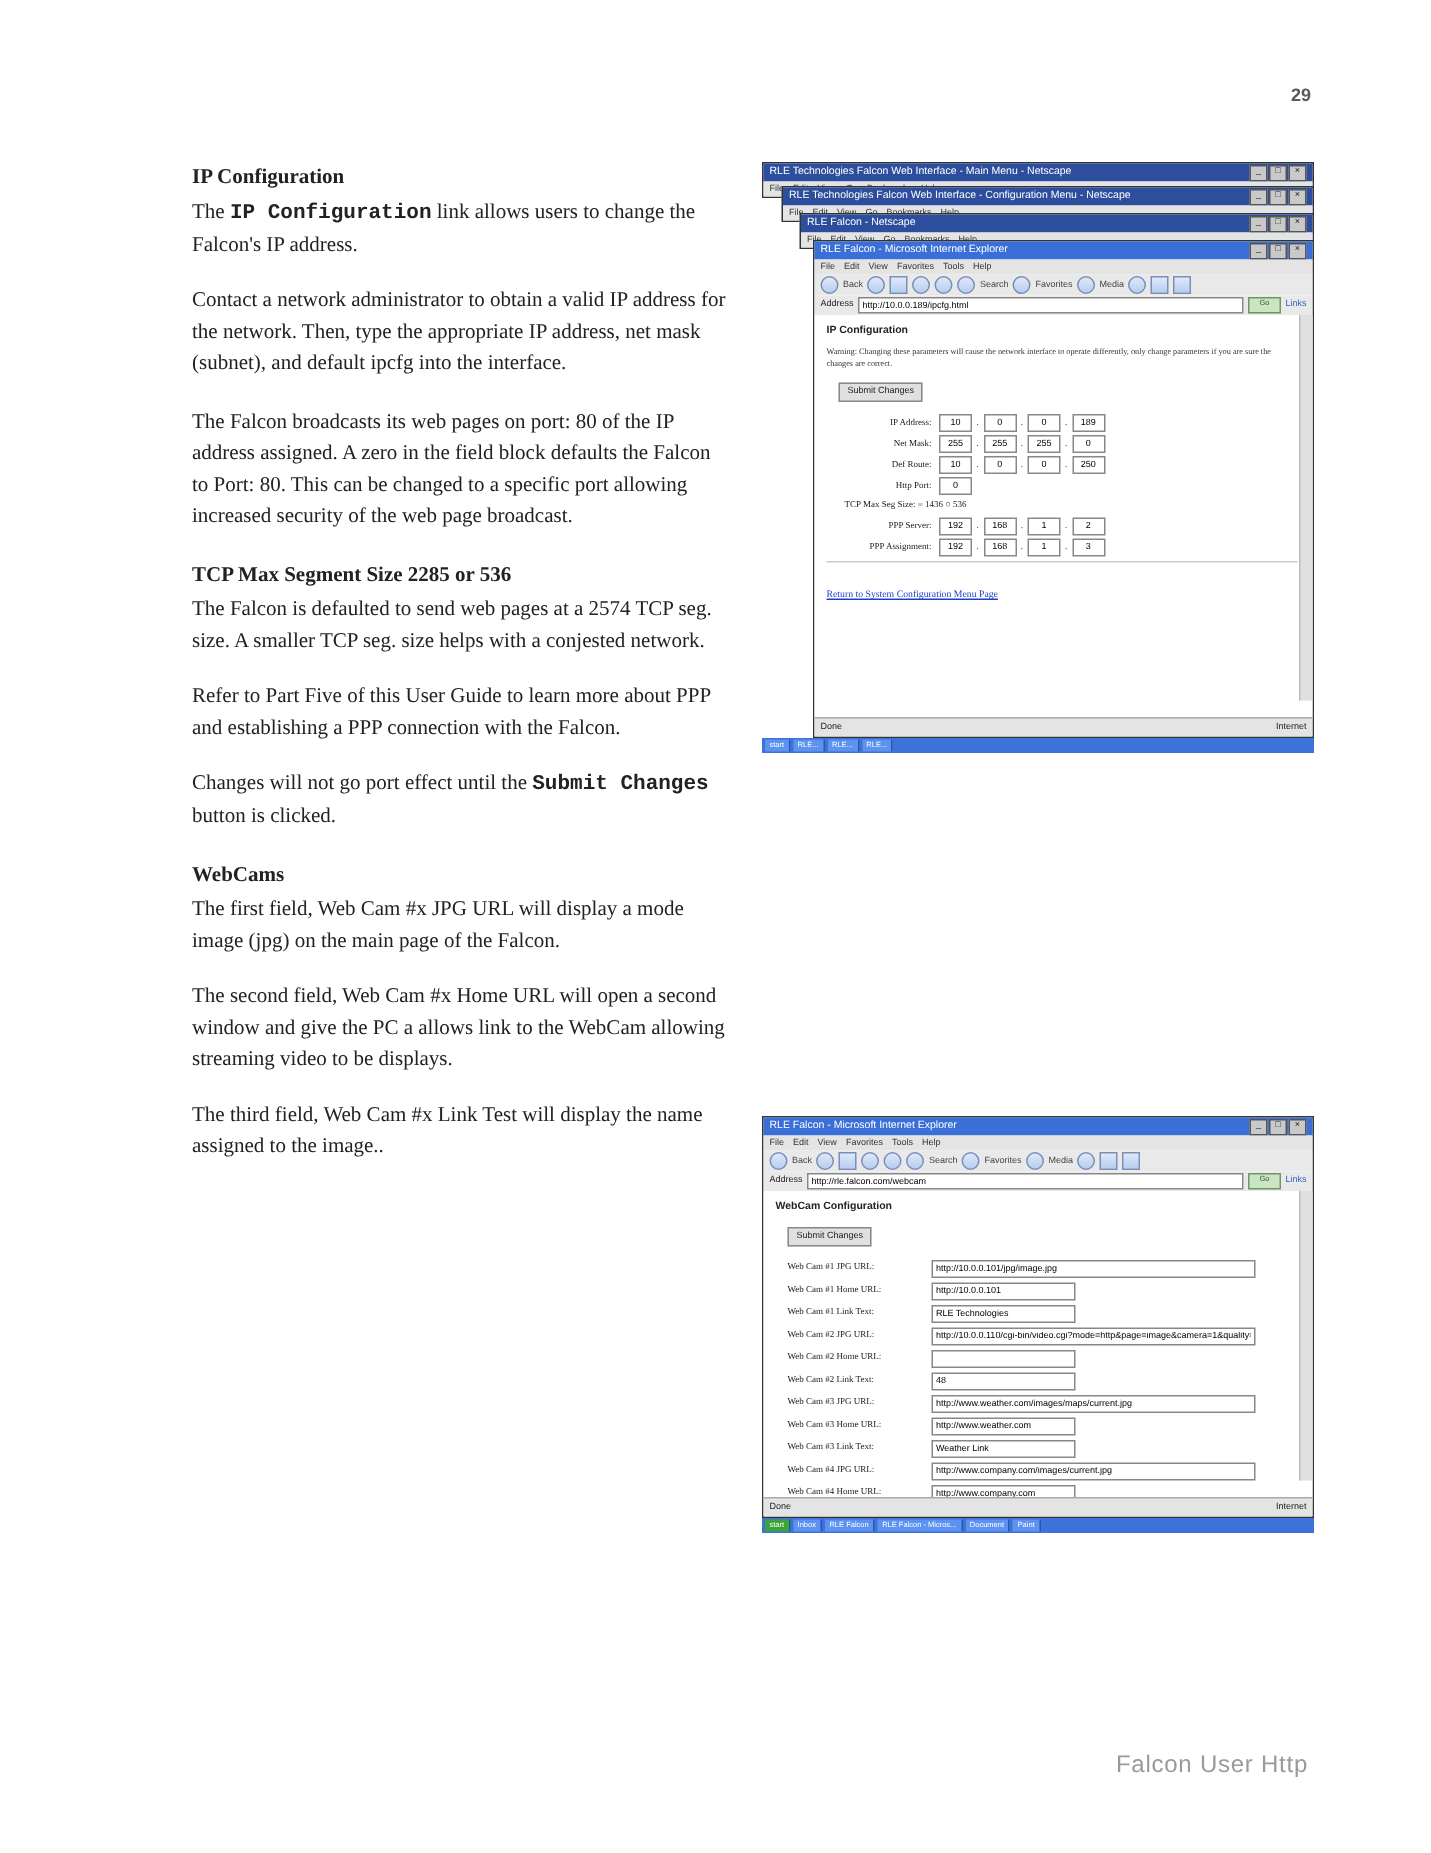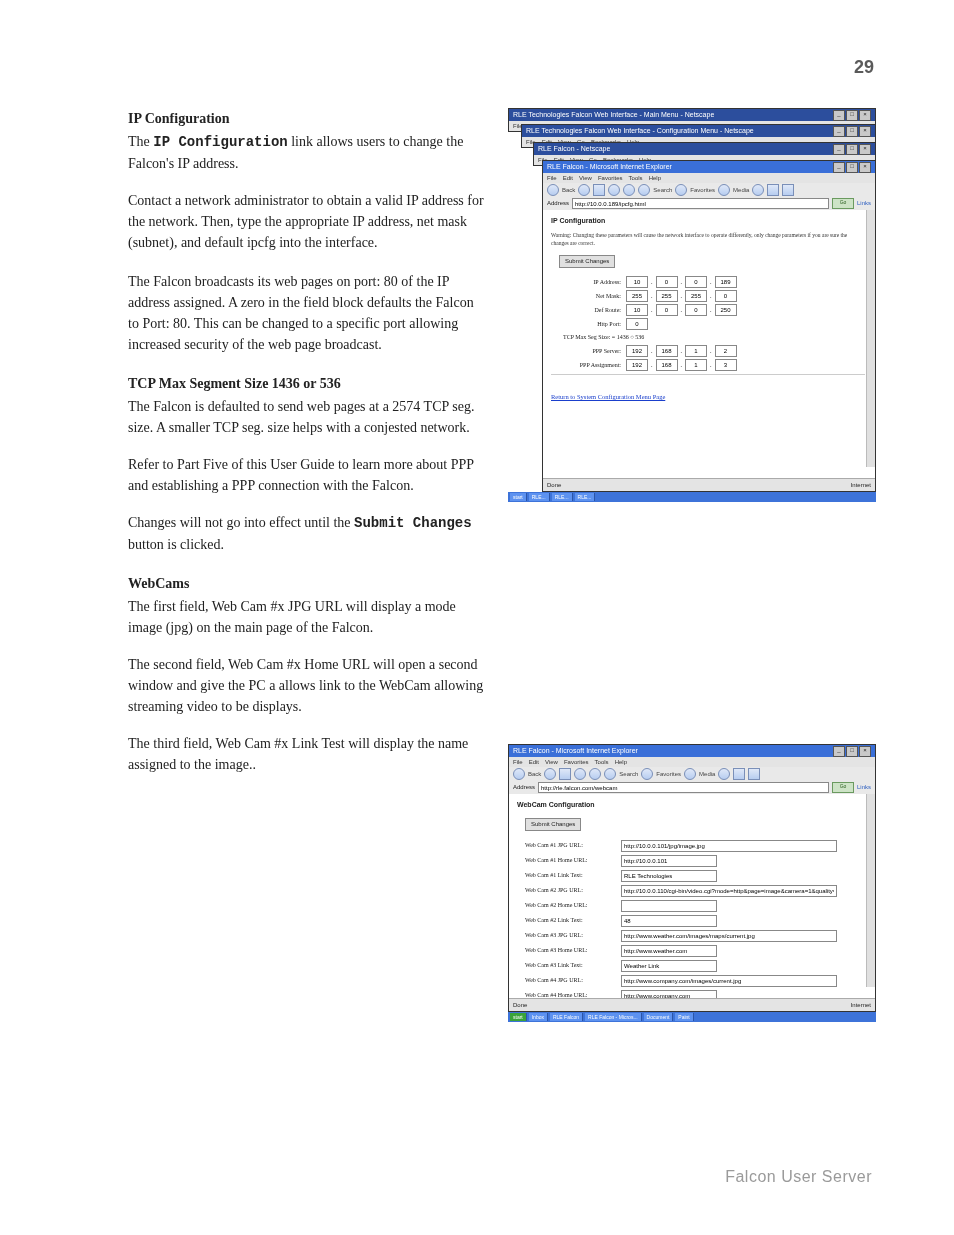--- a/index.html
+++ b/index.html
@@ -12,21 +12,21 @@
     height: 1235px;
     position: relative;
     font-size: 14px;
     line-height: 1.5;
   }
   .page-number {
     position: absolute;
     top: 54px;
     right: 80px;
     font-family: Arial, Helvetica, sans-serif;
-    font-size: 18px;
+    font-size: 12px;
     font-weight: bold;
     color: #5a5a5a;
   }
   .content {
     position: absolute;
     top: 108px;
     left: 128px;
     width: 360px;
   }
   .content p {
@@ -271,25 +271,25 @@
       <span>The </span><span class="code-bold">IP Configuration</span><span> link allows users to change the Falcon's IP address.</span>
     </p>
     <p>Contact a network administrator to obtain a valid IP address for the network.  Then, type the appropriate IP address, net mask (subnet), and default ipcfg into the interface.</p>
   </div>
 
   <div class="section">
     <p>The Falcon broadcasts its web pages on port: 80 of the IP address assigned.  A zero in the field block defaults the Falcon to Port: 80.  This can be changed to a specific port allowing increased security of the web page broadcast.</p>
   </div>
 
   <div class="section">
-    <div class="h4">TCP Max Segment Size 1436 or 536</div>
+    <div class="h4">TCP Max Segment Size 2285 or 536</div>
     <p>The Falcon is defaulted to send web pages at a 2574 TCP seg. size.  A smaller TCP seg. size helps with a conjested network.</p>
     <p>Refer to Part Five of this User Guide to learn more about PPP and establishing a PPP connection with the Falcon.</p>
     <p>
-      <span>Changes will not go into effect until the </span><span class="code-bold">Submit Changes</span><span> button is clicked.</span>
+      <span>Changes will not go port effect until the </span><span class="code-bold">Submit Changes</span><span> button is clicked.</span>
     </p>
   </div>
 
   <div class="section">
     <div class="h4">WebCams</div>
     <p>The first field, Web Cam #x JPG URL will display a mode image (jpg) on the main page of the Falcon.</p>
     <p>The second field, Web Cam #x Home URL will open a second window and give the PC a allows link to the WebCam allowing streaming video to be displays.</p>
     <p>The third field, Web Cam #x Link Test will display the name assigned to the image..</p>
   </div>
 </div>
@@ -549,13 +549,13 @@
       <span class="task-item" style="background:#3aa33a;">start</span>
       <span class="task-item">Inbox</span>
       <span class="task-item">RLE Falcon</span>
       <span class="task-item">RLE Falcon - Micros...</span>
       <span class="task-item">Document</span>
       <span class="task-item">Paint</span>
     </div>
   </div>
 </div>
 
-<div class="footer">Falcon User Server</div>
+<div class="footer">Falcon User Http</div>
 
 </body></html>

